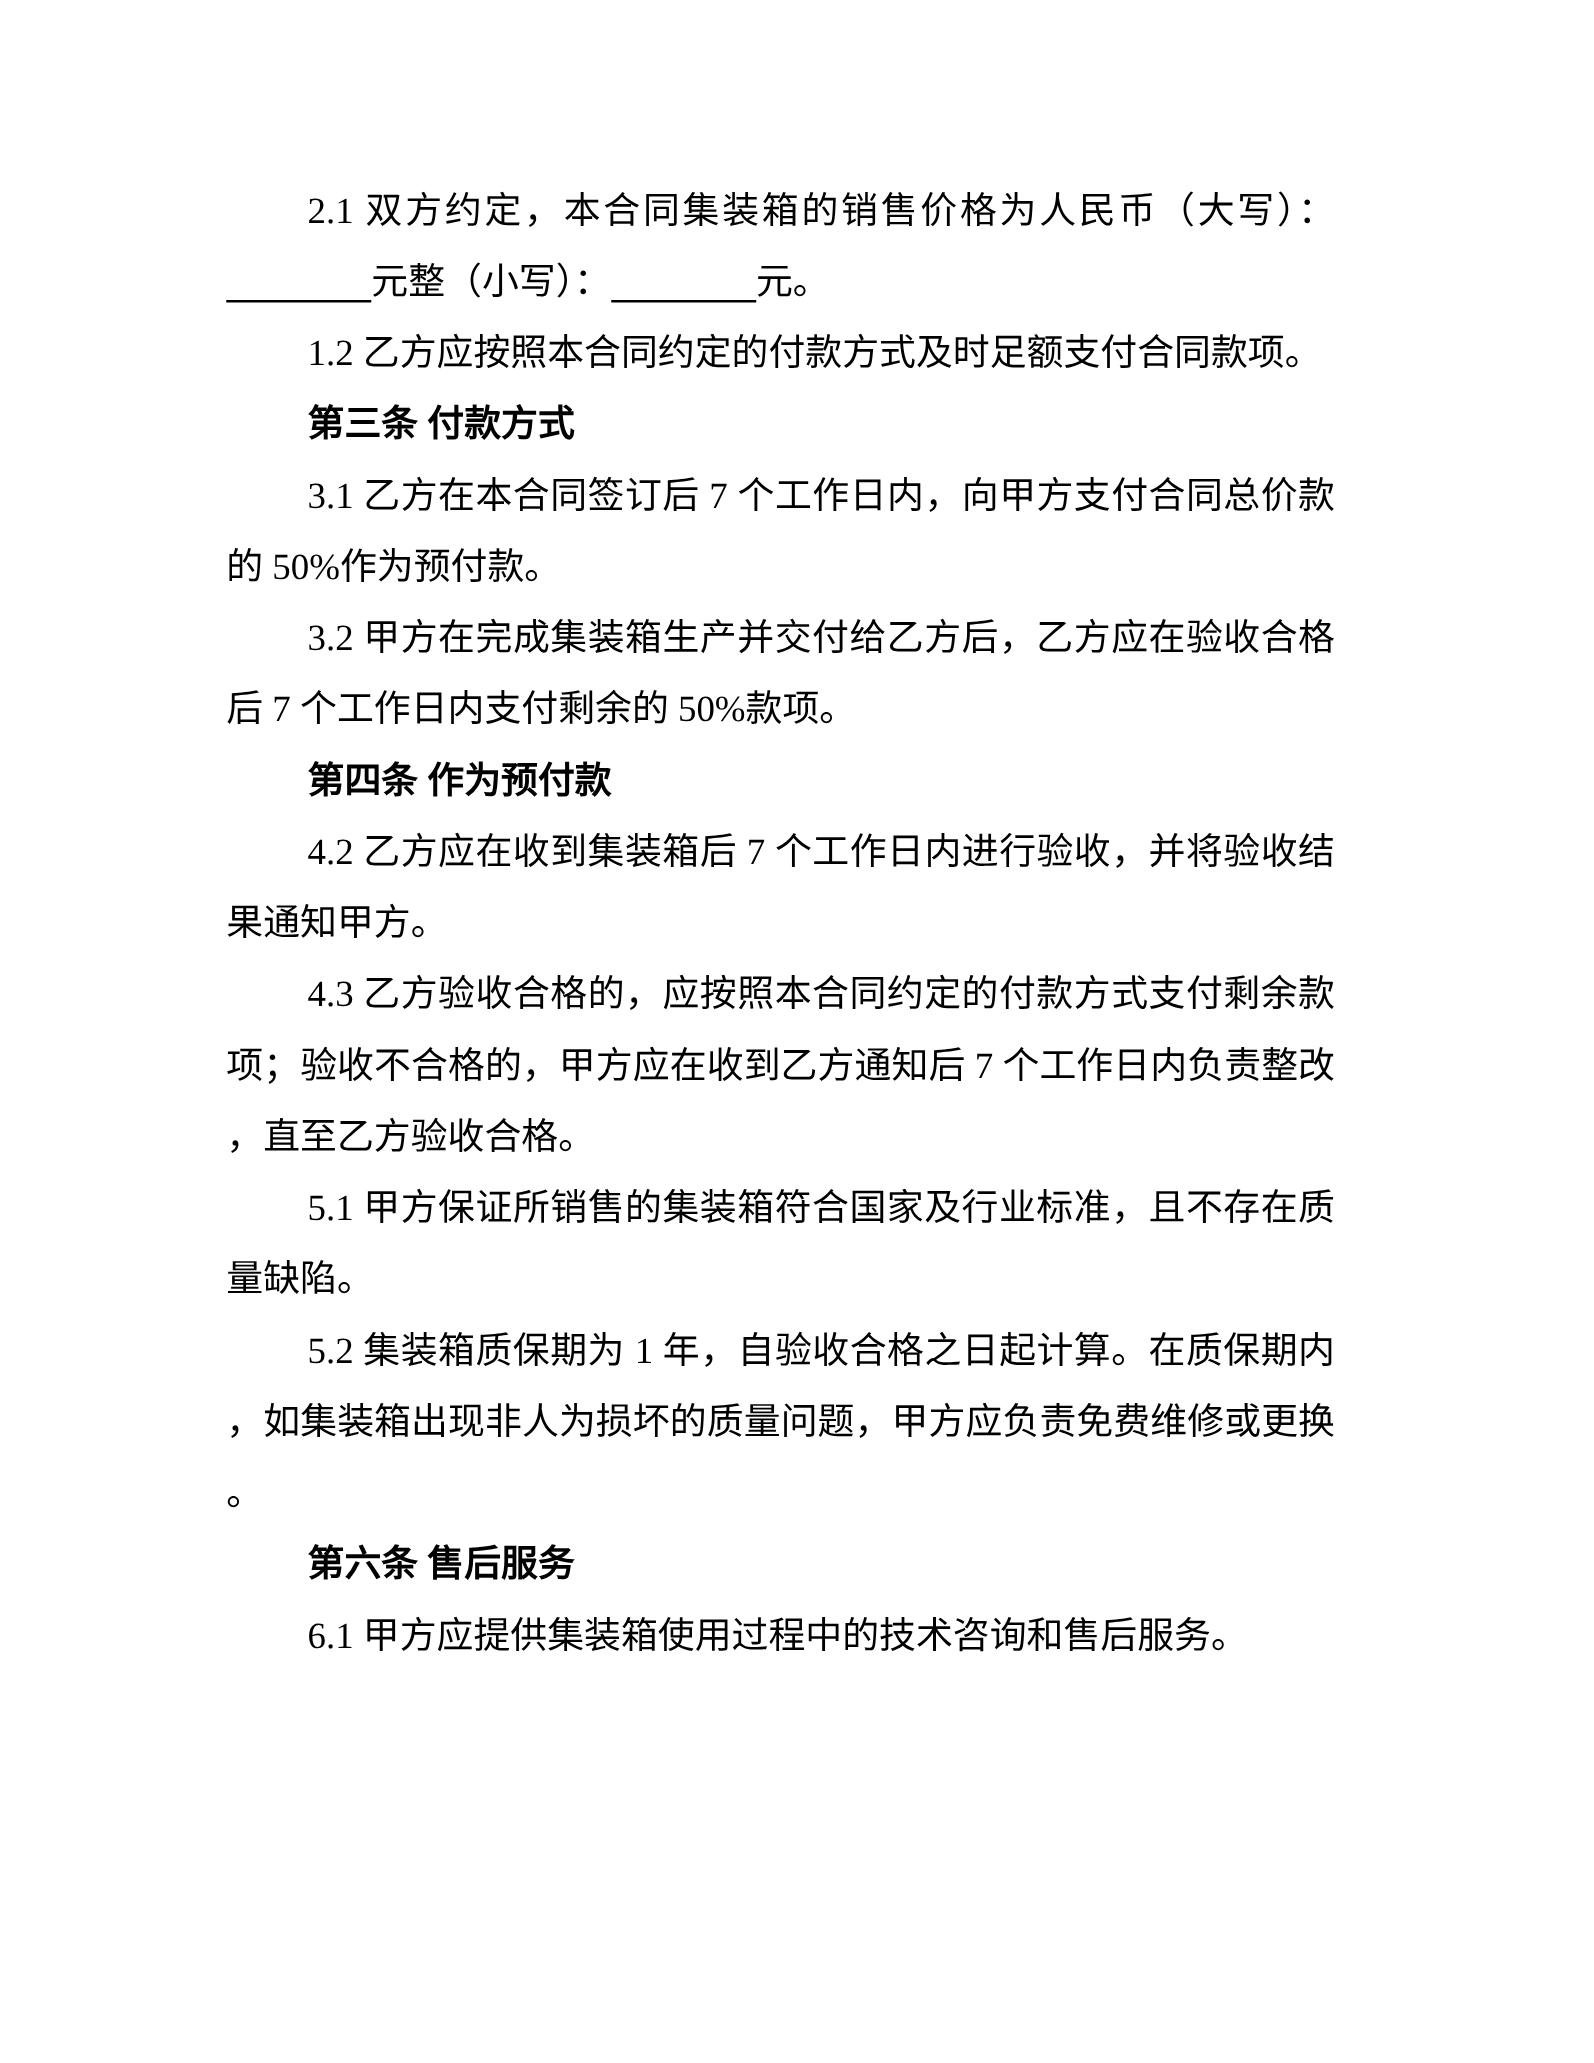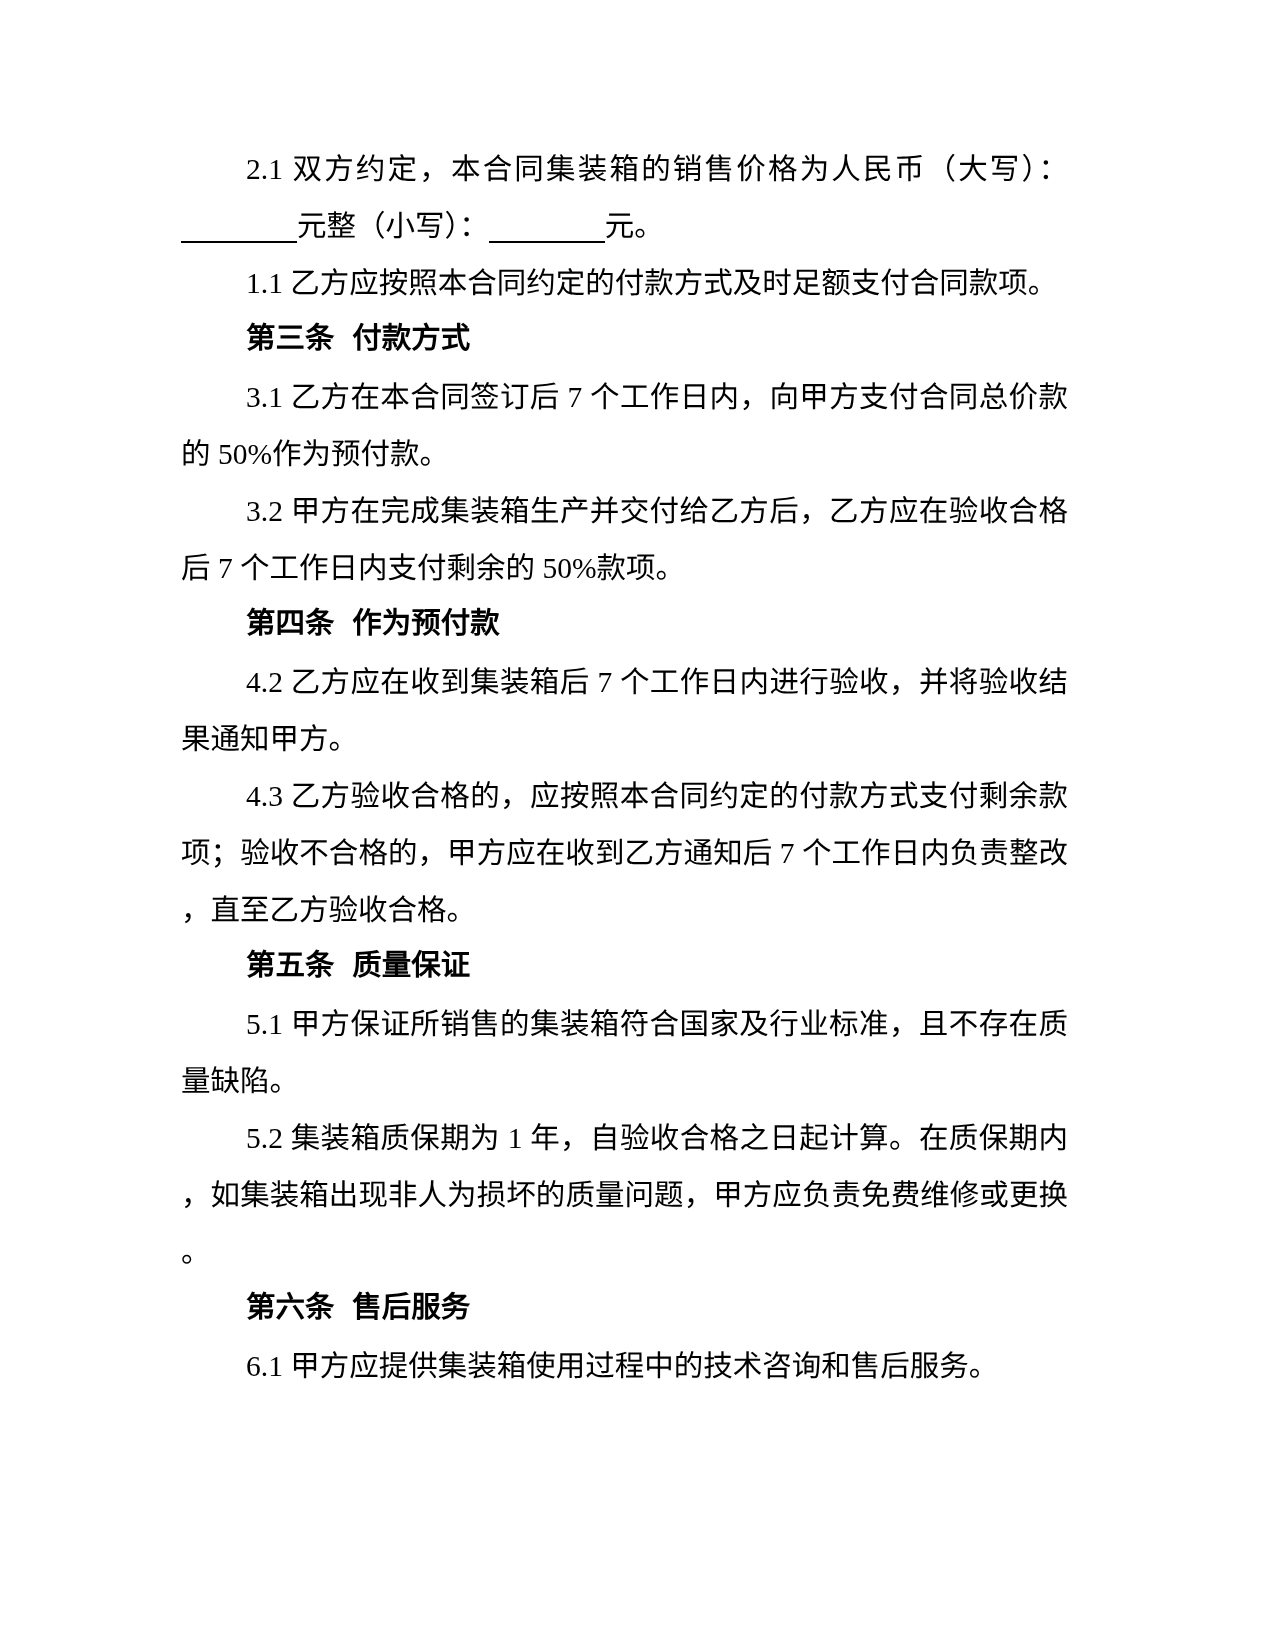--- a/index.html
+++ b/index.html
@@ -33,43 +33,42 @@
     margin: 0;
     padding: 0;
     text-indent: 65px;
   }
   .doc-content p.body {
     line-break: anywhere;
     overflow-wrap: break-word;
   }
   .doc-content p.heading {
     font-weight: 700;
-    font-family: Liberation Mono, monospace;
+    font-family: Liberation Serif, serif;
     line-break: normal;
   }
   .blank {
     display: inline-block;
     width: 116px;
     height: 0;
     border-bottom: 2px solid #000000;
     vertical-align: -7px;
   }
 </style>
 </head>
 <body>
 
 <div class="page">
   <div class="doc-content" id="doc-content">
       <p class="body"><span>2.1 双方约定，本合同集装箱的销售价格为人民币（大写）：</span><span class="blank" style="width: 116px;"></span><span>元整（小写）：</span><span class="blank" style="width: 116px;"></span><span>元。</span></p>
-      <p class="body">1.1 乙方应按照本合同约定的付款方式及时足额支付合同款项。</p>
+      <p class="body">1.2 乙方应按照本合同约定的付款方式及时足额支付合同款项。</p>
       <p class="heading">第三条 付款方式</p>
       <p class="body">3.1 乙方在本合同签订后 7 个工作日内，向甲方支付合同总价款的 50%作为预付款。</p>
       <p class="body">3.2 甲方在完成集装箱生产并交付给乙方后，乙方应在验收合格后 7 个工作日内支付剩余的 50%款项。</p>
       <p class="heading">第四条 作为预付款</p>
       <p class="body">4.2 乙方应在收到集装箱后 7 个工作日内进行验收，并将验收结果通知甲方。</p>
       <p class="body">4.3 乙方验收合格的，应按照本合同约定的付款方式支付剩余款项；验收不合格的，甲方应在收到乙方通知后 7 个工作日内负责整改，直至乙方验收合格。</p>
-      <p class="heading">第五条 质量保证</p>
       <p class="body">5.1 甲方保证所销售的集装箱符合国家及行业标准，且不存在质量缺陷。</p>
       <p class="body">5.2 集装箱质保期为 1 年，自验收合格之日起计算。在质保期内，如集装箱出现非人为损坏的质量问题，甲方应负责免费维修或更换。</p>
       <p class="heading">第六条 售后服务</p>
       <p class="body">6.1 甲方应提供集装箱使用过程中的技术咨询和售后服务。</p>
     </div>
 </div>
 
 </body></html>

